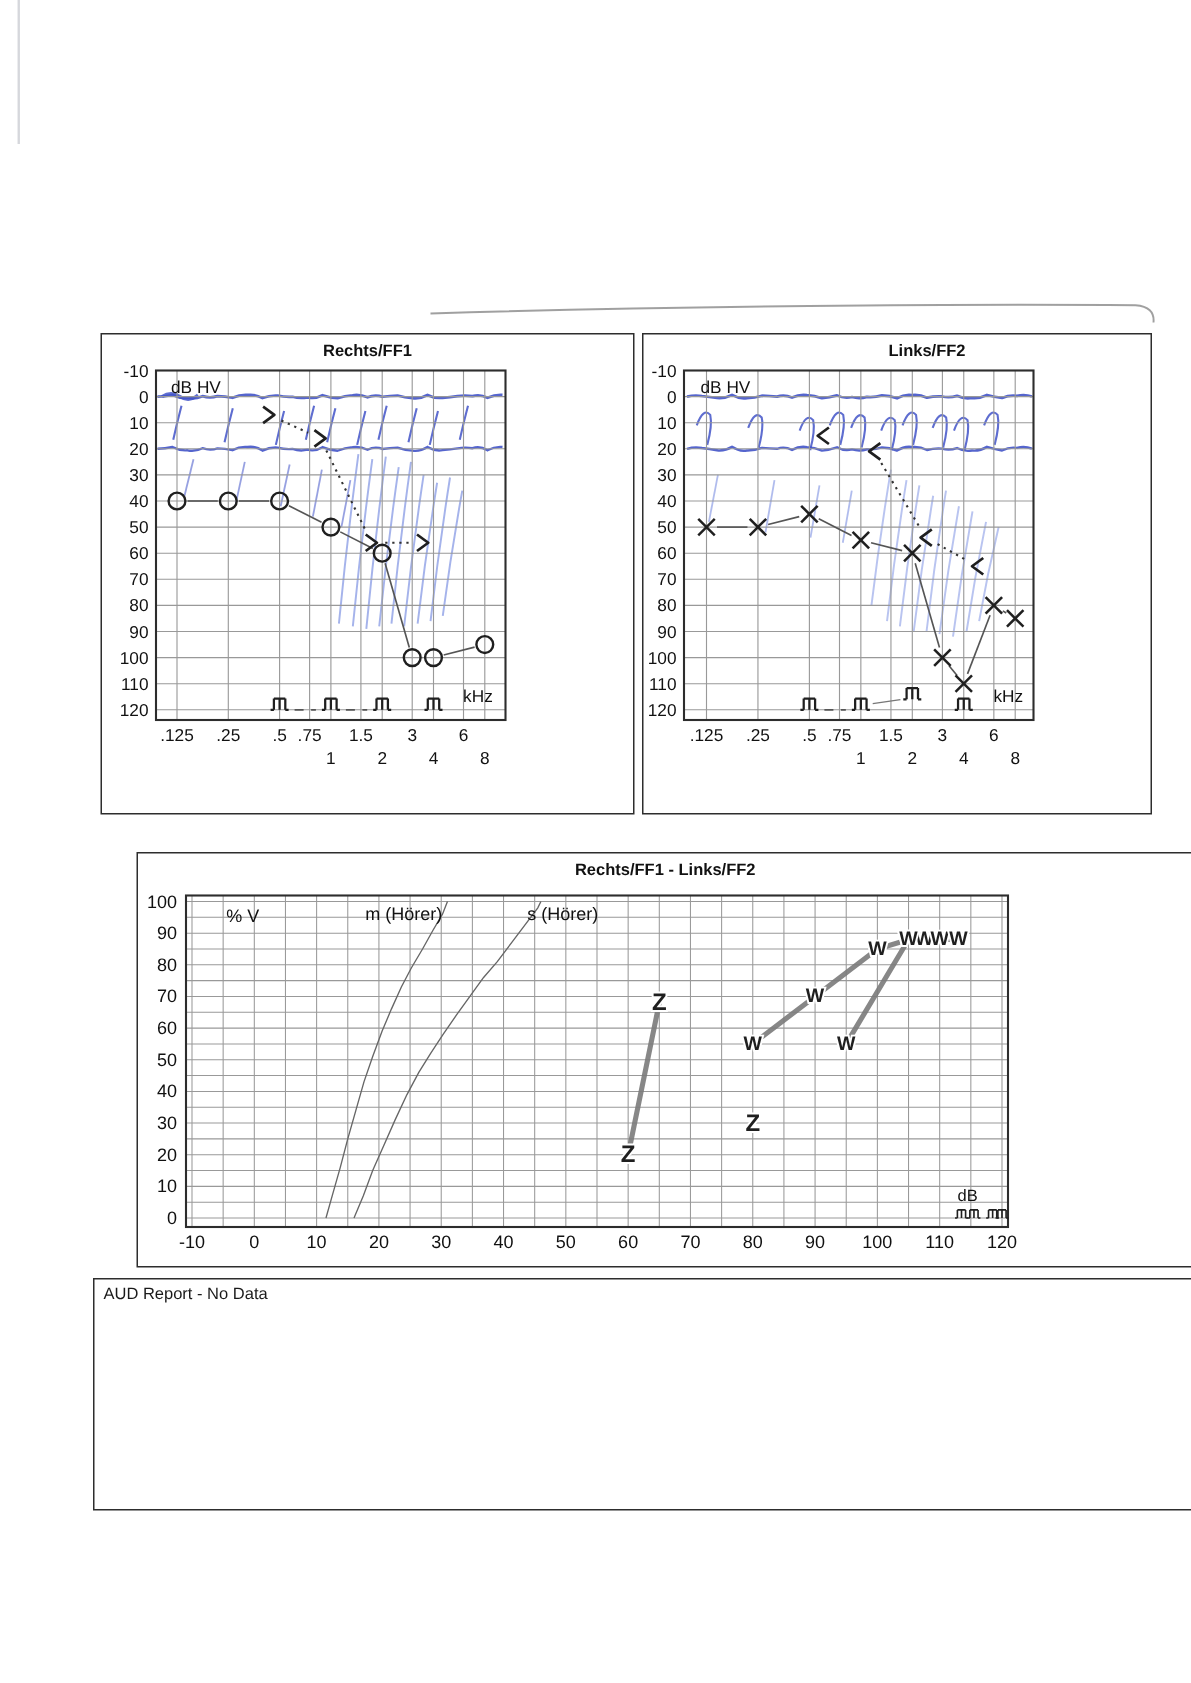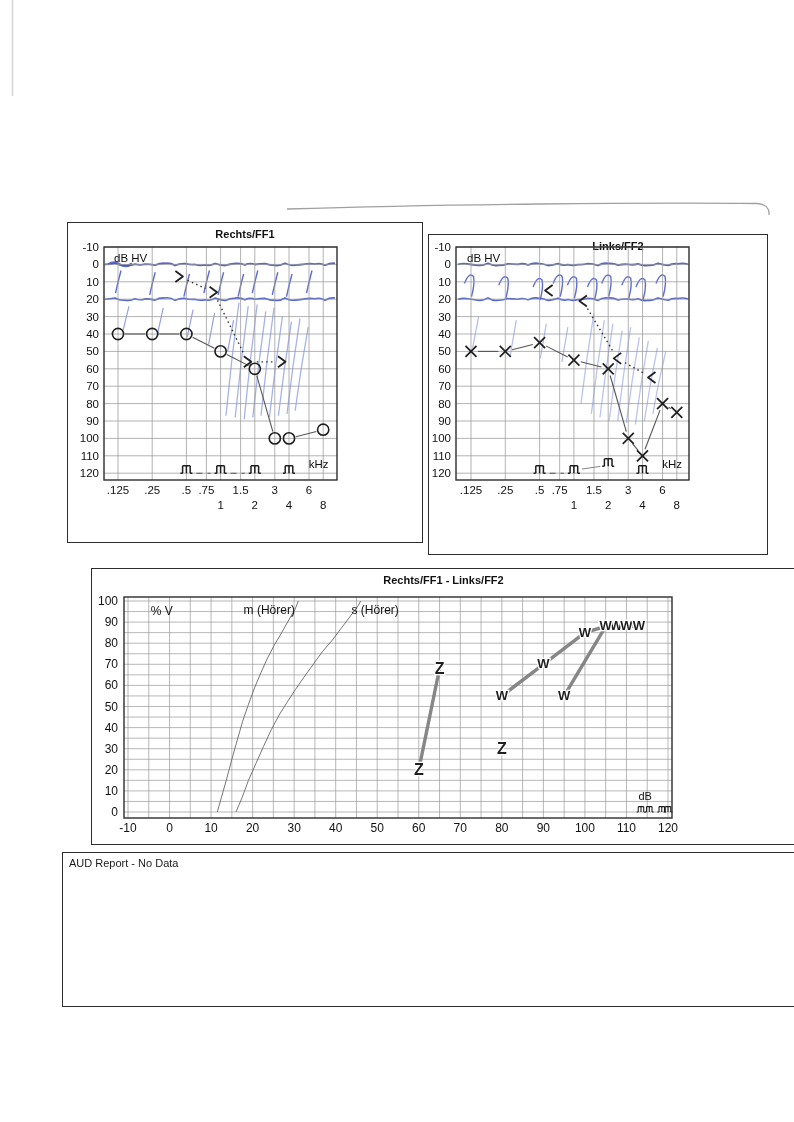--- a/index.html
+++ b/index.html
@@ -1,21 +1,21 @@
 <!DOCTYPE html>
 <html><head>
 <meta charset="utf-8">
 <style>
   html,body{margin:0;padding:0;background:#ffffff;}
   .page{position:relative;width:794px;height:1122px;background:#fff;overflow:hidden;
         font-family:"Liberation Sans",sans-serif;color:#1a1a1a;}
   .abs{position:absolute;left:0;top:0;pointer-events:none;}
   .panel{position:absolute;border:1.4px solid #2d2d2d;background:#fff;box-sizing:border-box;}
   #p-left   {left:67px; top:222px; width:356px; height:321px;}
-  #p-right  {left:428px;top:234px; width:340px; height:321px;padding-left:40px;}
+  #p-right  {left:428px;top:222px; width:340px; height:321px;padding-left:40px;}
   #p-speech {left:67px; top:568px; width:705px; height:277px;margin-left:24px;}
   #p-report {left:62px; top:852px; width:739px; height:155px;}
   .ptitle{text-align:center;font-weight:bold;font-size:11px;padding-top:5px;color:#111;}
   .report-label{font-size:11px;padding:4px 6px;color:#1a1a1a;}
 </style>
 </head>
 <body>
 
 <div class="page">
 

